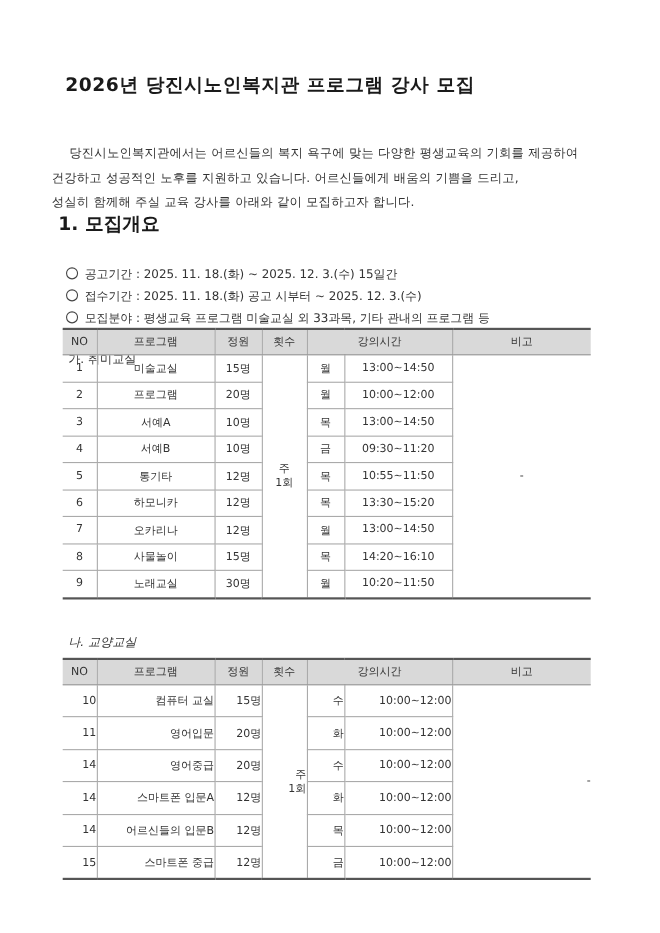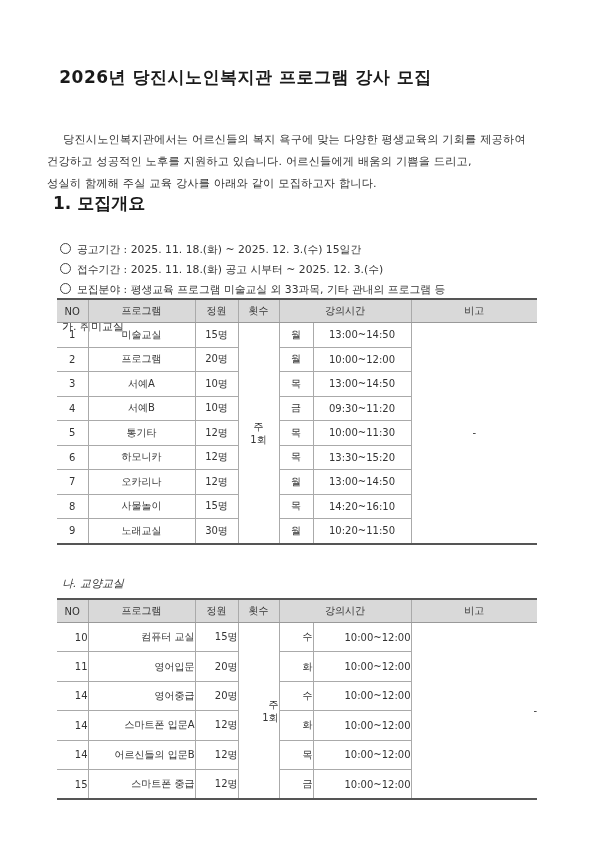--- a/index.html
+++ b/index.html
@@ -130,21 +130,21 @@
       <td>서예B</td>
       <td>10명</td>
       <td>금</td>
       <td>09:30~11:20</td>
     </tr>
     <tr>
       <td class="no">5</td>
       <td>통기타</td>
       <td>12명</td>
       <td>목</td>
-      <td>10:00~11:30</td>
+      <td>10:55~11:50</td>
     </tr>
     <tr>
       <td class="no">6</td>
       <td>하모니카</td>
       <td>12명</td>
       <td>목</td>
       <td>13:30~15:20</td>
     </tr>
     <tr>
       <td class="no">7</td>

